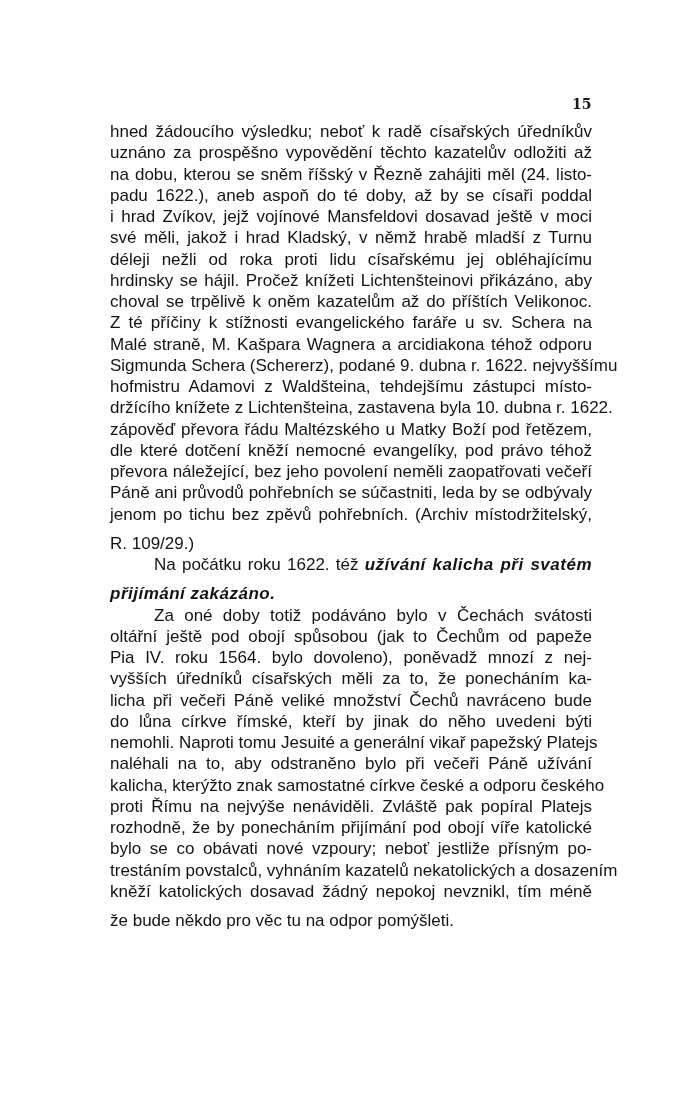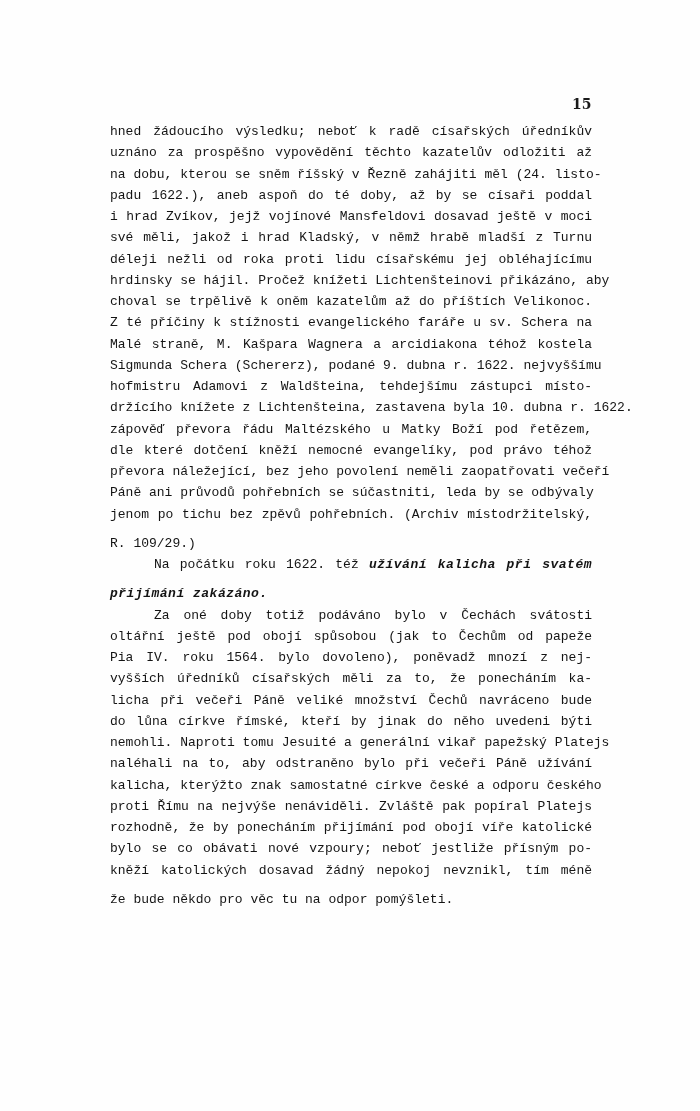--- a/index.html
+++ b/index.html
@@ -4,21 +4,21 @@
 <style>
   html, body { margin: 0; padding: 0; background: #ffffff; }
   body { width: 700px; height: 1111px; position: relative; overflow: hidden; }
   .page { position: absolute; left: 0; top: 0; width: 700px; height: 1111px; background: #fefefe; }
   .page-number {
     position: absolute; top: 96px; left: 572px; width: 22px; text-align: left;
     font-family: "DejaVu Serif", serif; font-weight: bold; font-size: 14px; color: #1a1a1a;
   }
   .text-block {
     position: absolute; left: 110px; top: 121px; width: 482px;
-    font-family: Liberation Mono, monospace; font-size: 13px; line-height: 21.25px;
+    font-family: Liberation Sans, sans-serif; font-size: 17px; line-height: 21.25px;
     color: #141414;
   }
   .line {
     display: block; white-space: nowrap; text-align: justify; text-align-last: justify;
     height: 21.25px; overflow: visible;
   }
   .line.last { text-align-last: left; margin-top: 8px; }
   .line.indent { padding-left: 44px; }
   .em { font-style: italic; font-weight: bold; letter-spacing: 0.5px; }
 </style>
@@ -31,21 +31,21 @@
       <div class="line"><span>hned žádoucího výsledku; neboť k radě císařských úředníkův</span></div>
       <div class="line"><span>uznáno za prospěšno vypovědění těchto kazatelův odložiti až</span></div>
       <div class="line"><span>na dobu, kterou se sněm říšský v Řezně zahájiti měl (24. listo-</span></div>
       <div class="line"><span>padu 1622.), aneb aspoň do té doby, až by se císaři poddal</span></div>
       <div class="line"><span>i hrad Zvíkov, jejž vojínové Mansfeldovi dosavad ještě v moci</span></div>
       <div class="line"><span>své měli, jakož i hrad Kladský, v němž hrabě mladší z Turnu</span></div>
       <div class="line"><span>déleji nežli od roka proti lidu císařskému jej obléhajícímu</span></div>
       <div class="line"><span>hrdinsky se hájil. Pročež knížeti Lichtenšteinovi přikázáno, aby</span></div>
       <div class="line"><span>choval se trpělivě k oněm kazatelům až do příštích Velikonoc.</span></div>
       <div class="line"><span>Z té příčiny k stížnosti evangelického faráře u sv. Schera na</span></div>
-      <div class="line"><span>Malé straně, M. Kašpara Wagnera a arcidiakona téhož kostela</span></div>
+      <div class="line"><span>Malé straně, M. Kašpara Wagnera a arcidiakona téhož odporu</span></div>
       <div class="line"><span>Sigmunda Schera (Schererz), podané 9. dubna r. 1622. nejvyššímu</span></div>
       <div class="line"><span>hofmistru Adamovi z Waldšteina, tehdejšímu zástupci místo-</span></div>
       <div class="line"><span>držícího knížete z Lichtenšteina, zastavena byla 10. dubna r. 1622.</span></div>
       <div class="line"><span>zápověď převora řádu Maltézského u Matky Boží pod řetězem,</span></div>
       <div class="line"><span>dle které dotčení kněží nemocné evangelíky, pod právo téhož</span></div>
       <div class="line"><span>převora náležející, bez jeho povolení neměli zaopatřovati večeří</span></div>
       <div class="line"><span>Páně ani průvodů pohřebních se súčastniti, leda by se odbývaly</span></div>
       <div class="line"><span>jenom po tichu bez zpěvů pohřebních. (Archiv místodržitelský,</span></div>
       <div class="line last"><span>R. 109/29.)</span></div>
       <div class="line indent"><span>Na počátku roku 1622. též </span><span class="em">užívání kalicha při svatém</span></div>
@@ -55,16 +55,17 @@
       <div class="line"><span>Pia IV. roku 1564. bylo dovoleno), poněvadž mnozí z nej-</span></div>
       <div class="line"><span>vyšších úředníků císařských měli za to, že ponecháním ka-</span></div>
       <div class="line"><span>licha při večeři Páně veliké množství Čechů navráceno bude</span></div>
       <div class="line"><span>do lůna církve římské, kteří by jinak do něho uvedeni býti</span></div>
       <div class="line"><span>nemohli. Naproti tomu Jesuité a generální vikař papežský Platejs</span></div>
       <div class="line"><span>naléhali na to, aby odstraněno bylo při večeři Páně užívání</span></div>
       <div class="line"><span>kalicha, kterýžto znak samostatné církve české a odporu českého</span></div>
       <div class="line"><span>proti Římu na nejvýše nenáviděli. Zvláště pak popíral Platejs</span></div>
       <div class="line"><span>rozhodně, že by ponecháním přijímání pod obojí víře katolické</span></div>
       <div class="line"><span>bylo se co obávati nové vzpoury; neboť jestliže přísným po-</span></div>
+      <div class="line"><span>trestáním povstalců, vyhnáním kazatelů nekatolických a dosazením</span></div>
       <div class="line"><span>kněží katolických dosavad žádný nepokoj nevznikl, tím méně</span></div>
       <div class="line last"><span>že bude někdo pro věc tu na odpor pomýšleti.</span></div>
     </div>
 </div>
 
 </body></html>

